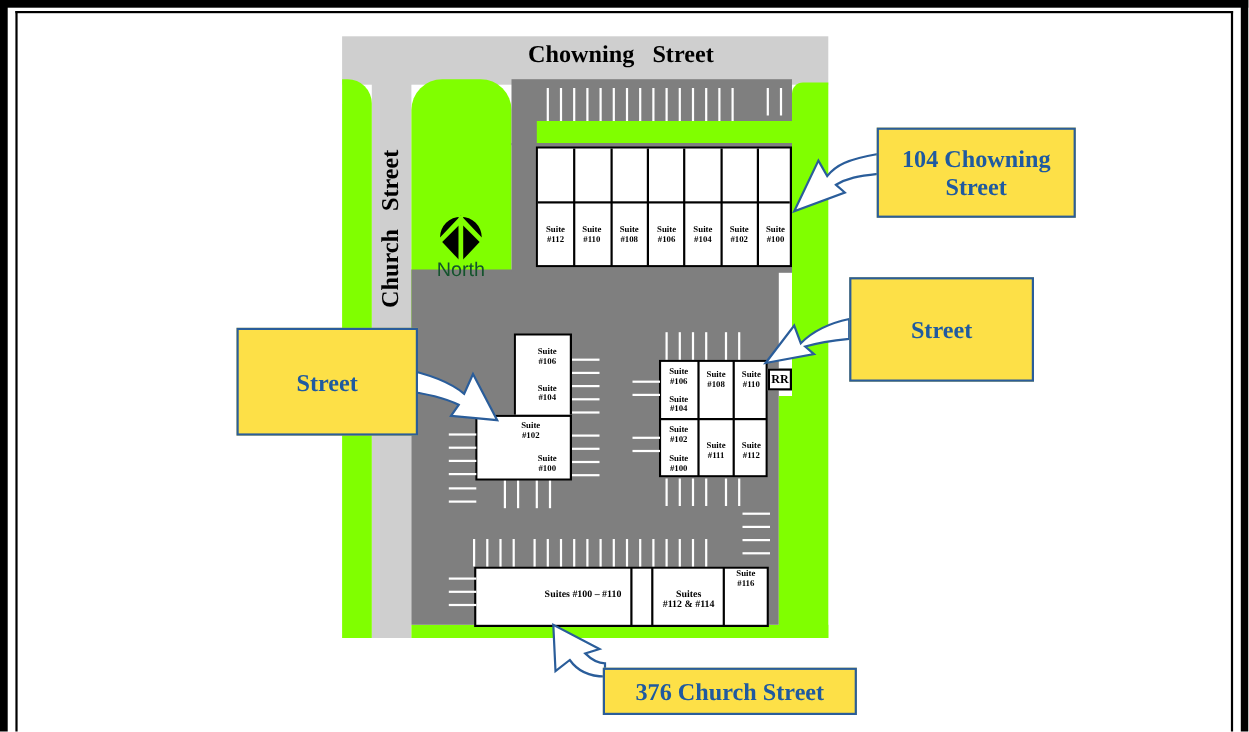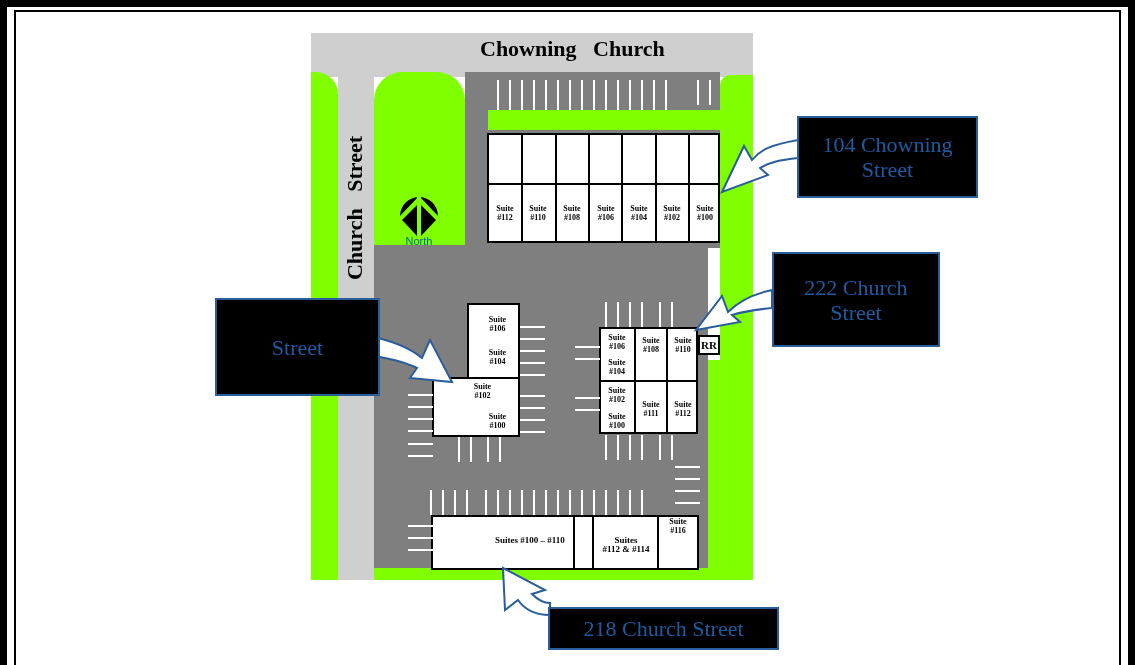--- a/index.html
+++ b/index.html
@@ -8,21 +8,21 @@
   .frame-inner { position: absolute; left: 14px; top: 10px; width: 1107px; height: 660px; border: 2px solid #000; border-bottom: none; }
   .abs { position: absolute; }
   .road { background: #cfcfcf; }
   .grass { background: #80ff00; }
   .lot { background: #7f7f7f; }
   .bldg { background: #fff; border: 2px solid #000; }
   .suite { position: absolute; font-weight: bold; font-size: 8px; line-height: 9px; text-align: center; color: #000; }
   .stall-v { position: absolute; width: 2px; background: #fff; }
   .stall-h { position: absolute; height: 2px; background: #fff; }
   .street-label { position: absolute; font-weight: bold; color: #000; font-size: 22px; }
-  .callout { position: absolute; background: #000000; border: 2px solid #2a5d9a; color: #1f5aa0; font-weight: normal; font-size: 22px; line-height: 25px; text-align: center; display: flex; flex-direction: column; justify-content: center; }
+  .callout { position: absolute; background: #fde047; border: 2px solid #2a5d9a; color: #1f5aa0; font-weight: bold; font-size: 22px; line-height: 25px; text-align: center; display: flex; flex-direction: column; justify-content: center; }
   svg.overlay { position: absolute; left: 0; top: 0; }
 </style>
 </head>
 <body>
 
 <div class="frame-outer"></div>
 <div class="frame-inner"></div>
 
 <div>
 
@@ -167,45 +167,44 @@
     <div class="stall-v" style="left:605px;top:490px;height:25px;"></div>
     <div class="stall-v" style="left:617px;top:490px;height:25px;"></div>
     <div class="stall-v" style="left:629px;top:490px;height:25px;"></div>
     <div class="stall-v" style="left:641px;top:490px;height:25px;"></div>
 
     <div class="stall-h" style="left:408px;top:525px;width:25px;"></div>
     <div class="stall-h" style="left:408px;top:537px;width:25px;"></div>
     <div class="stall-h" style="left:408px;top:549px;width:25px;"></div>
   </div>
 
-  <div class="street-label" style="left:480px;top:36px;white-space:pre;">Chowning   Church</div>
+  <div class="street-label" style="left:480px;top:36px;white-space:pre;">Chowning   Street</div>
   <div class="street-label" style="left:245px;top:195px;width:220px;transform:rotate(-90deg);white-space:pre;text-align:center;">Church   Street</div>
 
   <svg class="overlay" width="1135" height="665">
     <path d="M400,216 A19,19 0 0 1 438,216 L419,196 Z" fill="#000"></path>
     <path d="M402,220 L417,205 L417,236 Z" fill="#000"></path>
     <path d="M436,220 L421,205 L421,236 Z" fill="#000"></path>
     <rect x="417" y="196" width="4" height="40" fill="#80ff00"></rect>
   </svg>
-  <div style="position:absolute;left:396px;top:235px;width:46px;text-align:center;font-family:'Liberation Sans',sans-serif;font-size:11px;color:#0369a1;">North</div>
+  <div style="position:absolute;left:396px;top:235px;width:46px;text-align:center;font-family:'Liberation Sans',sans-serif;font-size:18px;color:#14532d;">North</div>
 
   <svg class="overlay" width="1135" height="665">
     <path d="M798,140 C770,145 760,150 752,160 L744,146 L722,192 L768,175 L760,168 C770,162 780,160 798,158 Z" fill="#fff" stroke="#2a5d9a" stroke-width="2"></path>
     <path d="M772,290 C748,295 735,305 728,312 L722,296 L696,330 L740,322 L732,315 C742,312 752,310 772,308 Z" fill="#fff" stroke="#2a5d9a" stroke-width="2"></path>
     <path d="M365,335 C390,340 410,348 422,358 L430,340 L452,382 L410,378 L417,368 C405,362 390,358 365,355 Z" fill="#fff" stroke="#2a5d9a" stroke-width="2"></path>
     <path d="M550,615 C535,615 525,610 518,600 L505,610 L503,568 L545,590 L532,594 C538,600 545,603 550,603 Z" fill="#fff" stroke="#2a5d9a" stroke-width="2"></path>
   </svg>
 
   <div class="callout" style="left:797px;top:116px;width:181px;height:82px;">
     <span>104 Chowning</span>
     <span>Street</span>
   </div>
   <div class="callout" style="left:772px;top:252px;width:168px;height:95px;">
-    <span>222 Church</span>
     <span>Street</span>
   </div>
   <div class="callout" style="left:215px;top:298px;width:165px;height:98px;">
     <span>Street</span>
   </div>
   <div class="callout" style="left:548px;top:607px;width:231px;height:43px;">
-    <span>218 Church Street</span>
+    <span>376 Church Street</span>
   </div>
 </div>
 
 </body></html>

